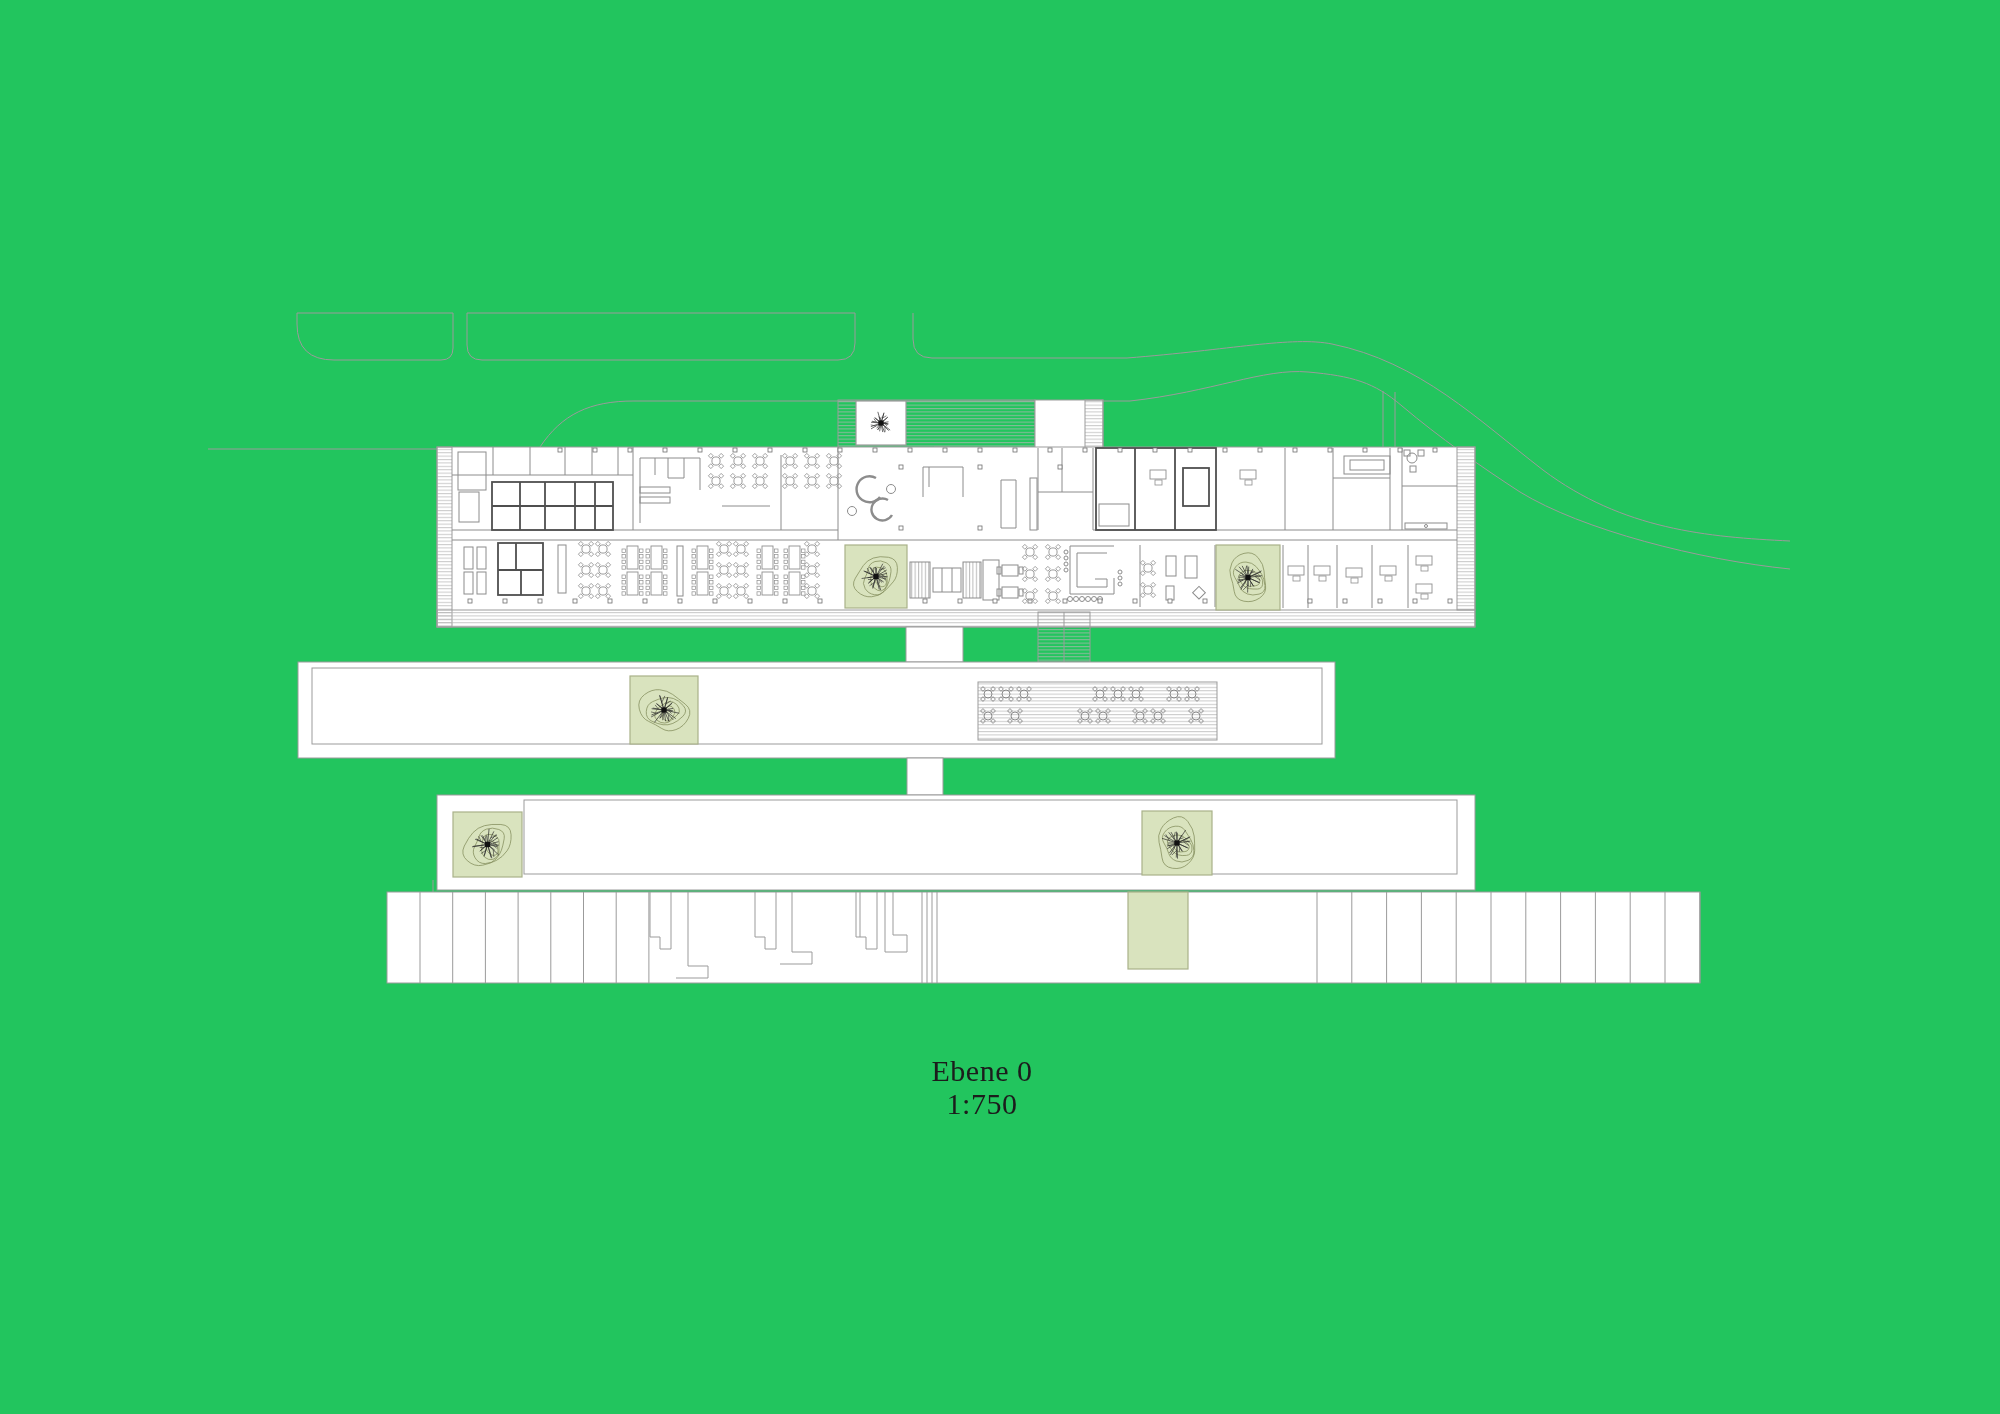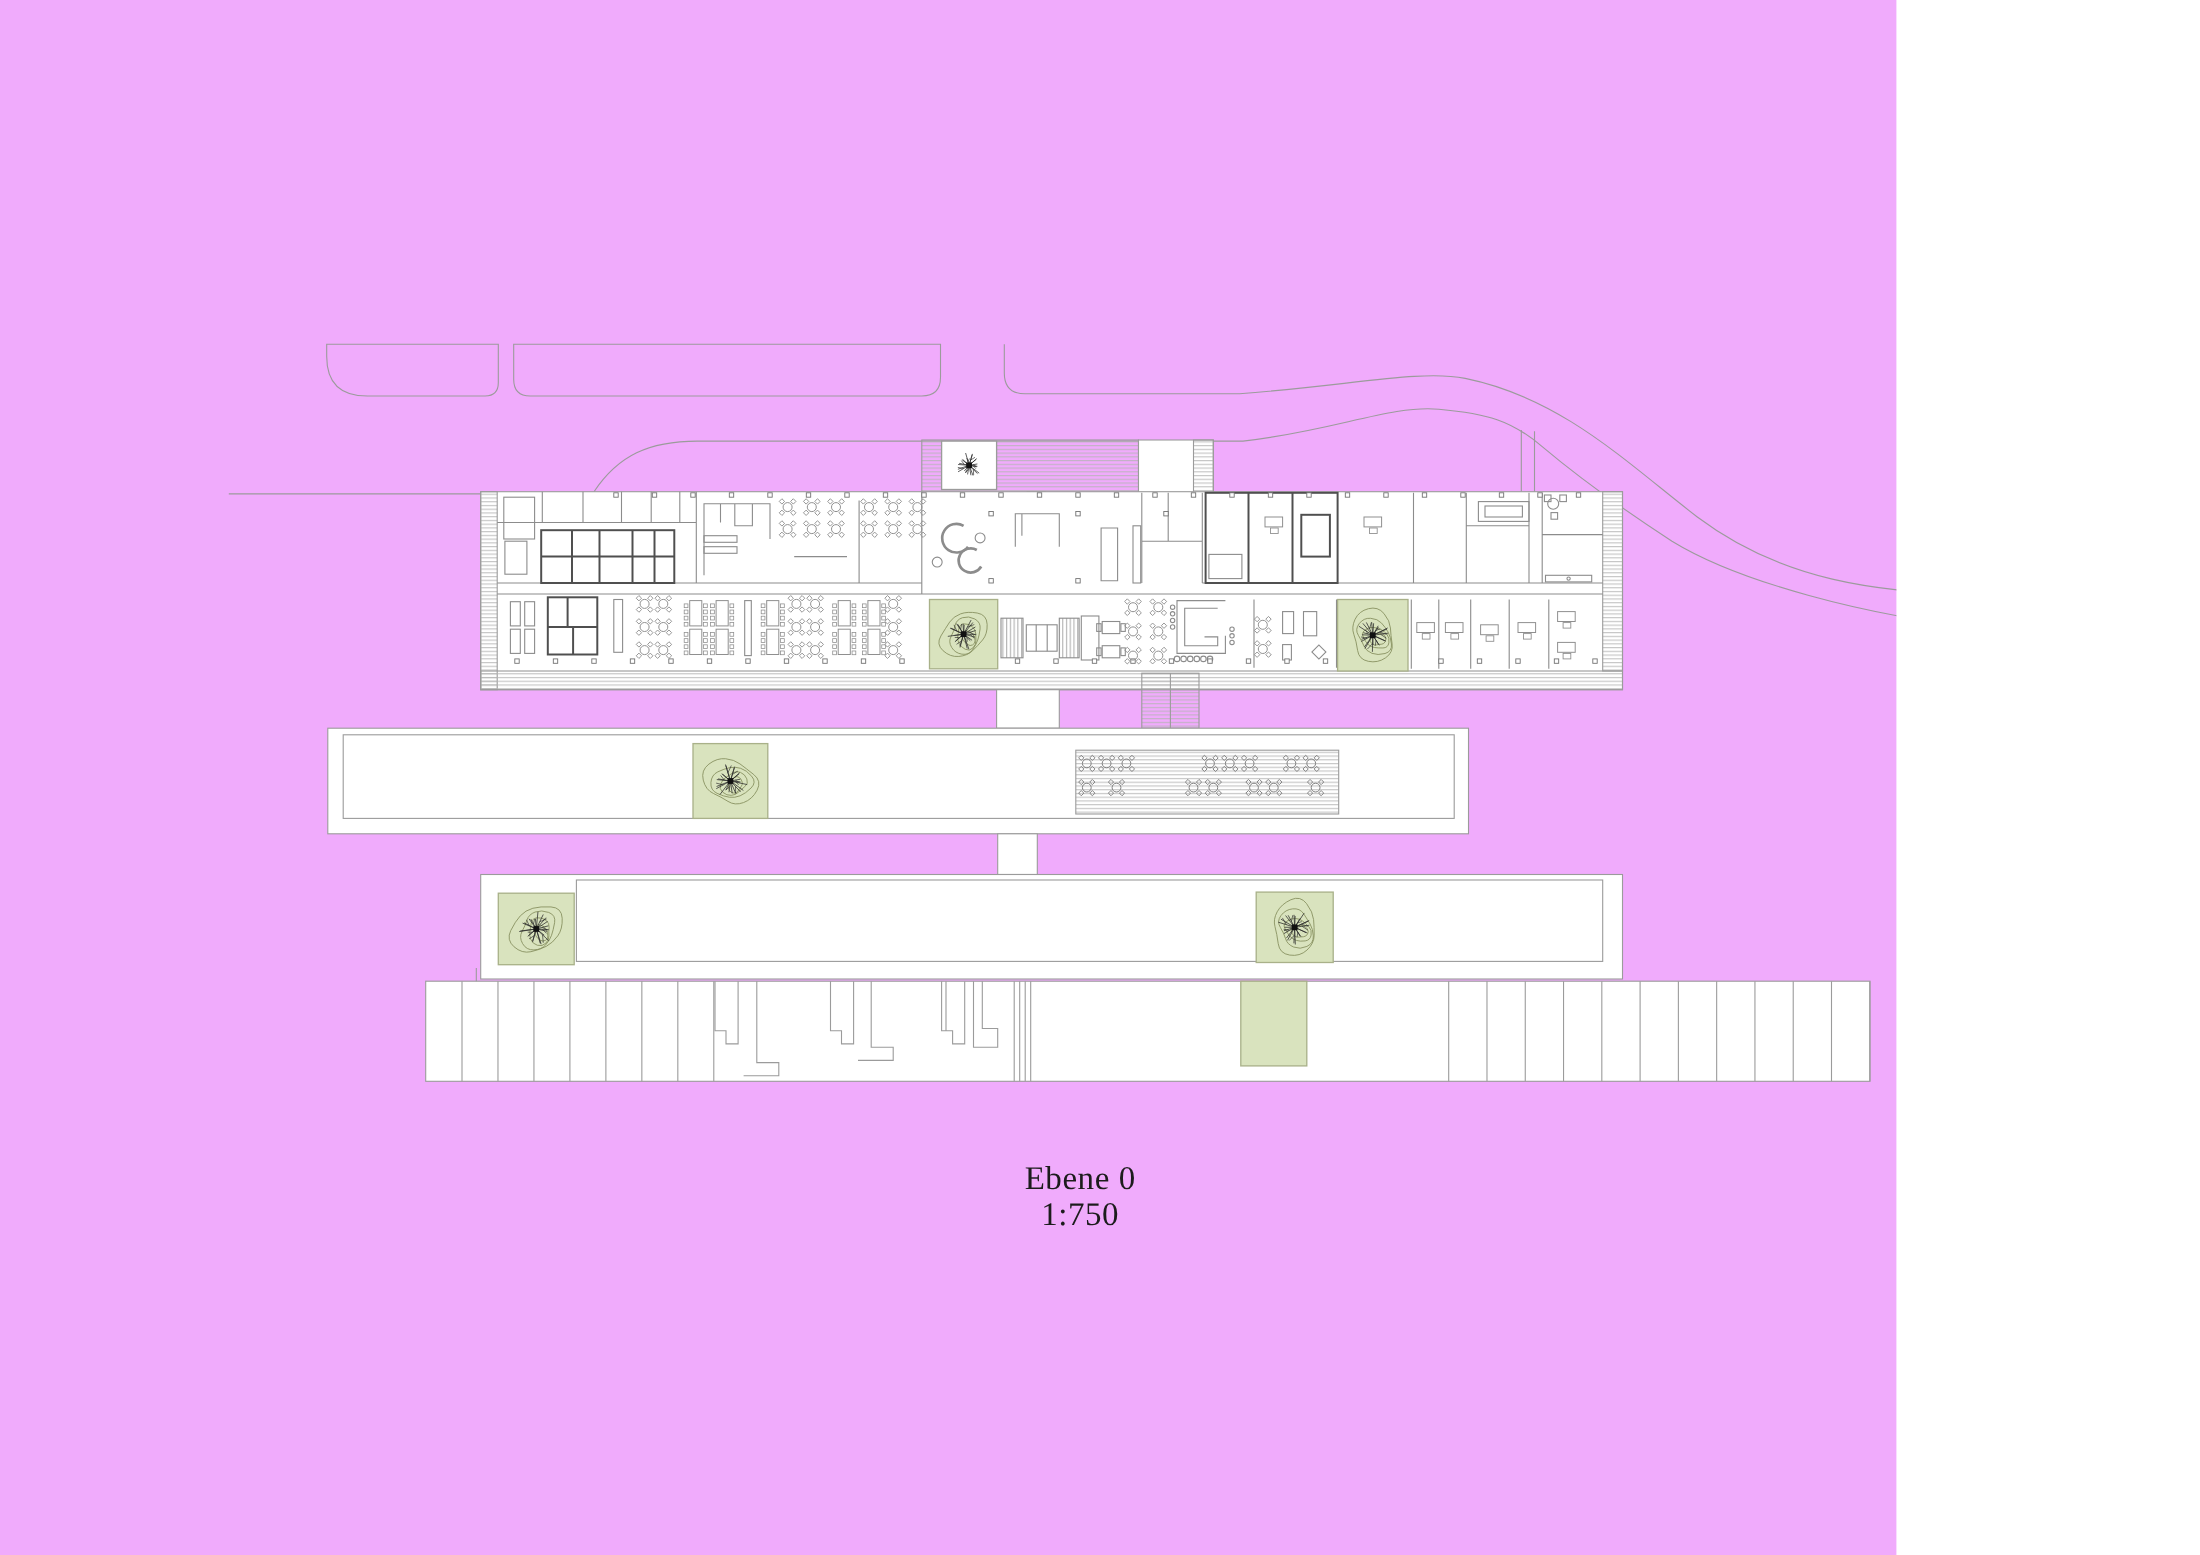--- a/index.html
+++ b/index.html
@@ -1,16 +1,16 @@
 <!DOCTYPE html>
 <html><head>
 <meta charset="utf-8">
 <style>
   html,body{margin:0;padding:0;background:#ffffff;}
-  .page{position:relative;width:1724px;height:1414px;background:#f0abfc;overflow:hidden;
+  .page{position:relative;width:2000px;height:1414px;background:#22c55e;overflow:hidden;
         font-family:"Liberation Serif","DejaVu Serif",serif;}
   svg{position:absolute;left:0;top:0;}
   text.plan-label{font-family:"Liberation Serif","DejaVu Serif",serif;fill:#1c1c1c;}
   .w1{fill:none;stroke:#8c8c8c;stroke-width:1;}
   .w2{fill:none;stroke:#4f4f4f;stroke-width:1.8;}
   .road{fill:none;stroke:#9b9b9b;stroke-width:1;}
   .white{fill:#ffffff;stroke:#9b9b9b;stroke-width:1;}
 </style>
 </head>
 <body>

